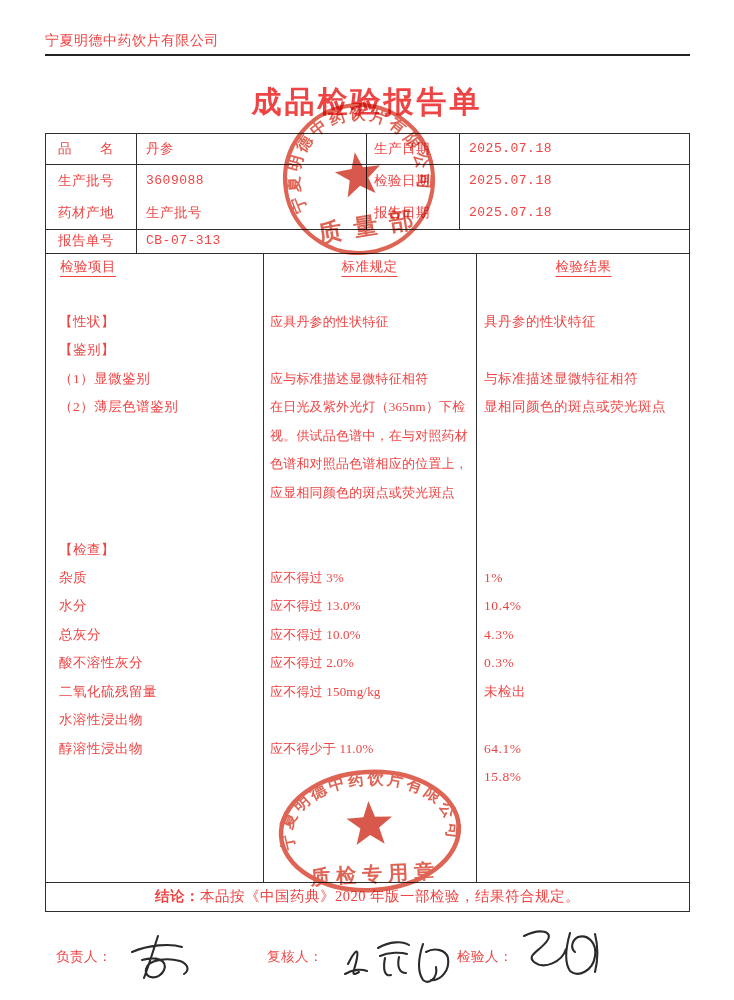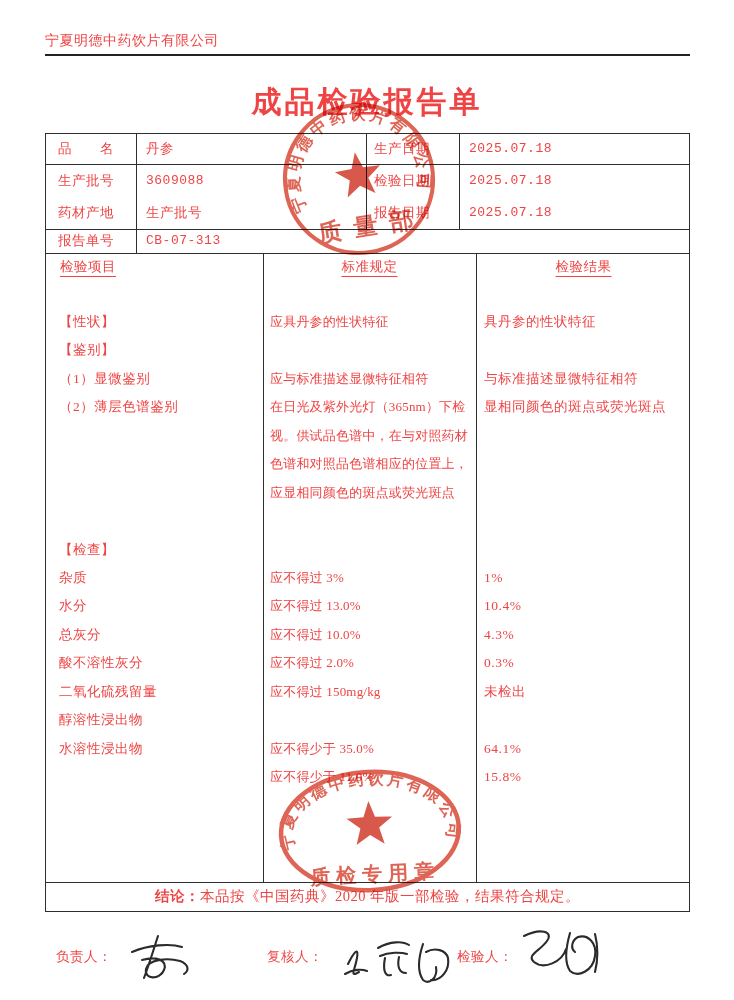--- a/index.html
+++ b/index.html
@@ -95,40 +95,39 @@
         <div class="tline"></div>
         <div class="tline"></div>
         <div class="tline"></div>
         <div class="tline"></div>
         <div class="tline">【检查】</div>
         <div class="tline">杂质</div>
         <div class="tline">水分</div>
         <div class="tline">总灰分</div>
         <div class="tline">酸不溶性灰分</div>
         <div class="tline">二氧化硫残留量</div>
+        <div class="tline">水溶性浸出物</div>
         <div class="tline">醇溶性浸出物</div>
-        <div class="tline">水溶性浸出物</div>
       </div>
     <div class="col col-std" id="col-std" style="left:224px;width:206px">
         <div class="tline">应具丹参的性状特征</div>
         <div class="tline"></div>
         <div class="tline">应与标准描述显微特征相符</div>
         <div class="tline">在日光及紫外光灯（365nm）下检</div>
         <div class="tline">视。供试品色谱中，在与对照药材</div>
         <div class="tline">色谱和对照品色谱相应的位置上，</div>
         <div class="tline">应显相同颜色的斑点或荧光斑点</div>
         <div class="tline"></div>
         <div class="tline"></div>
         <div class="tline">应不得过 3%</div>
         <div class="tline">应不得过 13.0%</div>
         <div class="tline">应不得过 10.0%</div>
         <div class="tline">应不得过 2.0%</div>
         <div class="tline">应不得过 150mg/kg</div>
         <div class="tline"></div>
-        <div class="tline">应不得少于 35.0%</div>
         <div class="tline">应不得少于 11.0%</div>
       </div>
     <div class="col col-res" id="col-res" style="left:438px;width:207px">
         <div class="tline">具丹参的性状特征</div>
         <div class="tline"></div>
         <div class="tline">与标准描述显微特征相符</div>
         <div class="tline">显相同颜色的斑点或荧光斑点</div>
         <div class="tline"></div>
         <div class="tline"></div>
         <div class="tline"></div>

